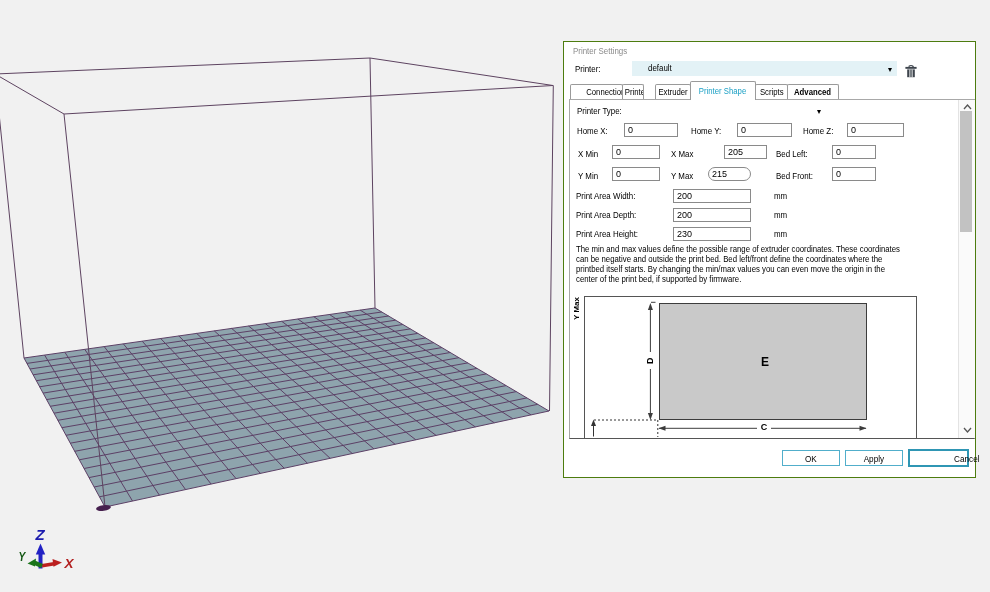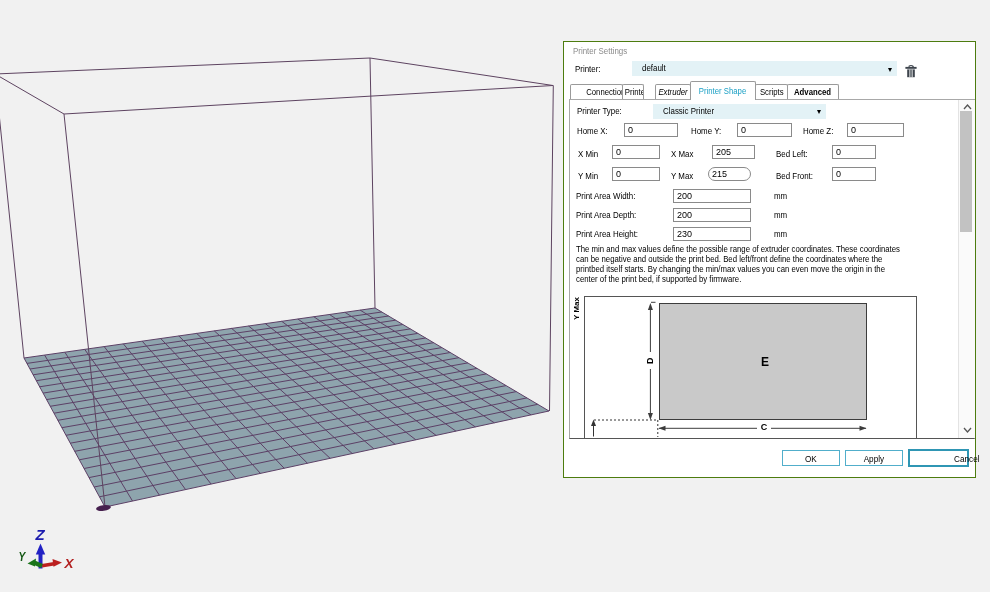--- a/index.html
+++ b/index.html
@@ -4,21 +4,21 @@
 html,body{width:990px;height:592px;overflow:hidden;background:#f1f1f1;
   font-family:"Liberation Sans",sans-serif;}
 #scene{position:absolute;left:0;top:0;}
 #dlg{position:absolute;left:563px;top:41px;width:413px;height:437px;
   background:#fff;border:1px solid #4d7c0f;}
 .abs{position:absolute;}
 .lbl{position:absolute;font-size:9px;color:#000;white-space:nowrap;transform:scaleX(0.88);transform-origin:0 50%;}
 .inp{position:absolute;background:#fff;border:1px solid #8a8a8a;
   font-size:9px;color:#000;padding-left:3px;line-height:12px;white-space:nowrap;}
 .combo{position:absolute;background:#e3f2f6;font-size:9px;color:#000;
-  padding-left:10px;white-space:nowrap;}
+  padding-left:16px;white-space:nowrap;}
 .carrow{position:absolute;width:0;height:0;border-left:2.5px solid transparent;
   border-right:2.5px solid transparent;border-top:4px solid #000;}
 .tab{position:absolute;background:#fff;border:1px solid #9a9a9a;border-bottom:none;
   border-radius:2px 2px 0 0;font-size:9px;white-space:nowrap;overflow:hidden;color:#000;text-align:center;}
 .btn{position:absolute;background:#fff;border:1px solid #51aecb;font-size:9.5px;
   color:#000;text-align:center;}
 .tx{display:inline-block;transform:scaleX(0.88);transform-origin:0 50%;}
 .txc{display:inline-block;transform:scaleX(0.86);transform-origin:50% 50%;}
 </style></head><body>
 <svg id="scene" width="990" height="592" viewBox="0 0 990 592">
@@ -104,50 +104,49 @@
   <svg class="abs" style="left:338px;top:20px;" width="18" height="18" viewBox="0 0 18 18">
     <path d="M6.2 4.4 Q6.2 2.9 9 2.9 Q11.8 2.9 11.8 4.4 L11.8 5 L10.4 5 L10.4 4.5 Q10.4 4.1 9 4.1 Q7.6 4.1 7.6 4.5 L7.6 5 Z" fill="#3d444c"></path>
     <rect x="3.4" y="4.9" width="11.2" height="1.9" fill="#3d444c"></rect>
     <rect x="5.2" y="7.4" width="7.6" height="7.8" fill="#3d444c"></rect>
     <rect x="7.35" y="7.4" width="1" height="7.8" fill="#e8eaec"></rect>
     <rect x="9.65" y="7.4" width="1" height="7.8" fill="#e8eaec"></rect>
   </svg>
 
   <div class="tab" style="left:6px;top:42px;width:53px;height:15px;line-height:15px;padding-left:12px;"><span class="txc">Connection</span></div>
   <div class="tab" style="left:58px;top:42px;width:22px;height:15px;line-height:15px;"><span class="txc">Printer</span></div>
-  <div class="tab" style="left:91px;top:42px;width:36px;height:15px;line-height:15px;font-style:italic;"><span class="txc">Extruder</span></div>
+  <div class="tab" style="left:91px;top:42px;width:36px;height:15px;line-height:15px;"><span class="txc">Extruder</span></div>
   <div class="tab" style="left:126px;top:39px;width:66px;height:19px;line-height:18px;color:#199fc4;z-index:3;"><span class="txc">Printer Shape</span></div>
   <div class="tab" style="left:191px;top:42px;width:33px;height:15px;line-height:15px;"><span class="txc">Scripts</span></div>
   <div class="tab" style="left:223px;top:42px;width:52px;height:15px;line-height:15px;font-weight:bold;"><span class="txc">Advanced</span></div>
 
   <div class="abs" style="left:5px;top:57px;width:406px;height:340px;border:1px solid #a8a8a8;border-bottom:1px solid #555;background:#fff;"></div>
 
   <div class="abs" style="left:394px;top:58px;width:17px;height:338px;background:#fafafa;border-left:1px solid #e3e3e3;">
     <svg class="abs" style="left:4px;top:3px;" width="9" height="8">
         <polyline points="1,6 4.5,2 8,6" fill="none" stroke="#555" stroke-width="1.3"></polyline>
       </svg>
     <div class="abs" style="left:1px;top:11px;width:12px;height:121px;background:#c2c2c2;"></div>
     <svg class="abs" style="left:4px;bottom:4px;" width="9" height="8">
         <polyline points="1,2 4.5,6 8,2" fill="none" stroke="#555" stroke-width="1.3"></polyline>
       </svg>
   </div>
 
   <div class="lbl" style="left:13px;top:64px;">Printer Type:</div>
-  <div class="combo" style="left:89px;top:62px;width:173px;height:15px;line-height:15px;"><span class="tx">Classic Printer</span></div>
   <div class="carrow" style="left:253px;top:68px;"></div>
   <div class="lbl" style="left:13px;top:84px;">Home X:</div>
   <div class="inp" style="left:60px;top:81px;width:54px;height:14px;">0</div>
   <div class="lbl" style="left:127px;top:84px;">Home Y:</div>
   <div class="inp" style="left:173px;top:81px;width:55px;height:14px;">0</div>
   <div class="lbl" style="left:239px;top:84px;">Home Z:</div>
   <div class="inp" style="left:283px;top:81px;width:57px;height:14px;">0</div>
   <div class="lbl" style="left:14px;top:107px;">X Min</div>
   <div class="inp" style="left:48px;top:103px;width:48px;height:14px;">0</div>
   <div class="lbl" style="left:107px;top:107px;">X Max</div>
-  <div class="inp" style="left:148px;top:103px;width:43px;height:14px;">205</div>
+  <div class="inp" style="left:160px;top:103px;width:43px;height:14px;">205</div>
   <div class="lbl" style="left:212px;top:107px;">Bed Left:</div>
   <div class="inp" style="left:268px;top:103px;width:44px;height:14px;">0</div>
   <div class="lbl" style="left:14px;top:129px;">Y Min</div>
   <div class="inp" style="left:48px;top:125px;width:48px;height:14px;">0</div>
   <div class="lbl" style="left:107px;top:129px;">Y Max</div>
   <div class="inp" style="left:144px;top:125px;width:43px;height:14px;border-radius:7px;">215</div>
   <div class="lbl" style="left:212px;top:129px;">Bed Front:</div>
   <div class="inp" style="left:268px;top:125px;width:44px;height:14px;">0</div>
   <div class="lbl" style="left:12px;top:149px;">Print Area Width:</div>
   <div class="inp" style="left:109px;top:147px;width:78px;height:14px;">200</div>

